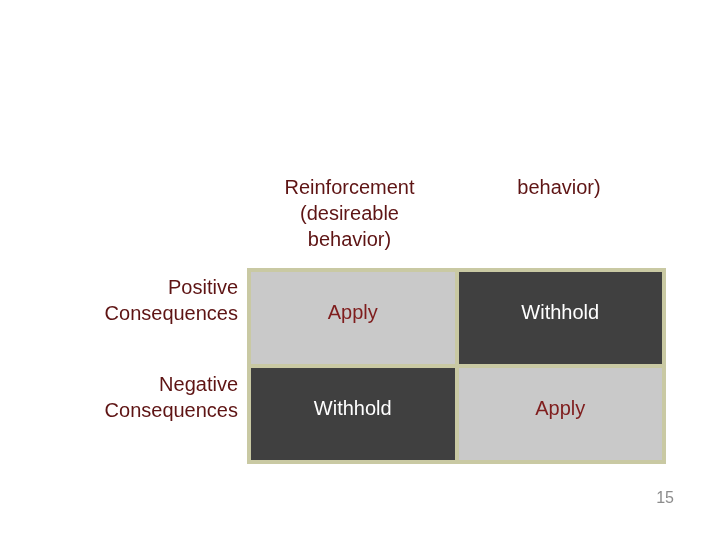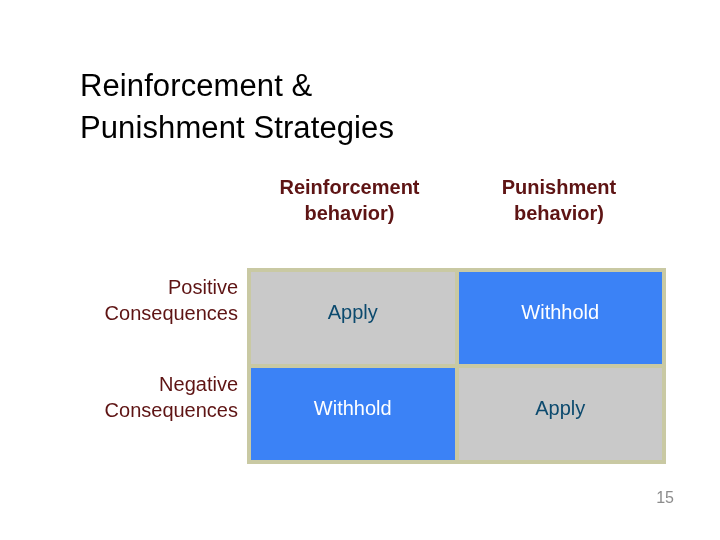--- a/index.html
+++ b/index.html
@@ -49,21 +49,21 @@
 
   
   .col-head {
     position: absolute;
     top: 174px;
     color: #5E1414;
     font-size: 20px;
     line-height: 26px;
     text-align: center;
   }
-  .col-head .hline { display: block; white-space: pre; font-weight: bold; }
+  .col-head .hline { display: block; white-space: pre; }
   .col-head.col-1 { left: 247px; width: 205px; }
   .col-head.col-2 { left: 452px; width: 214px; }
 
   
   .row-head {
     position: absolute;
     right: 482px;
     width: 260px;
     color: #5E1414;
     font-size: 20px;
@@ -98,57 +98,53 @@
     line-height: 24px;
     position: relative;
   }
   .cell .cell-label {
     display: block;
     margin-bottom: 12px;
     white-space: pre;
   }
   .cell.light {
     background: #C9C9C9;
-    color: #0c4a6e;
+    color: #7f1d1d;
   }
   .cell.dark {
-    background: #3b82f6;
+    background: #404040;
     color: #FFFFFF;
   }
 
   
   .page-number {
     position: absolute;
     right: 46px;
     top: 491px;
     color: #8C8C8C;
     font-size: 16px;
     line-height: 13px;
     text-align: right;
   }
 </style>
 </head>
 <body>
 
 <div id="slide">
 
-  <h1 class="slide-title">
-    <span class="tline">Reinforcement &amp;</span>
-    <span class="tline">Punishment Strategies</span>
-  </h1>
 
   <div class="matrix">
 
     <div class="col-head col-1">
       <span class="hline">Reinforcement</span>
+      <span class="hline">(desireable</span>
       <span class="hline">behavior)</span>
     </div>
 
     <div class="col-head col-2">
-      <span class="hline">Punishment</span>
       <span class="hline">behavior)</span>
     </div>
 
     <div class="row-head row-1">
       <span class="hline">Positive</span>
       <span class="hline">Consequences</span>
     </div>
 
     <div class="row-head row-2">
       <span class="hline">Negative</span>

